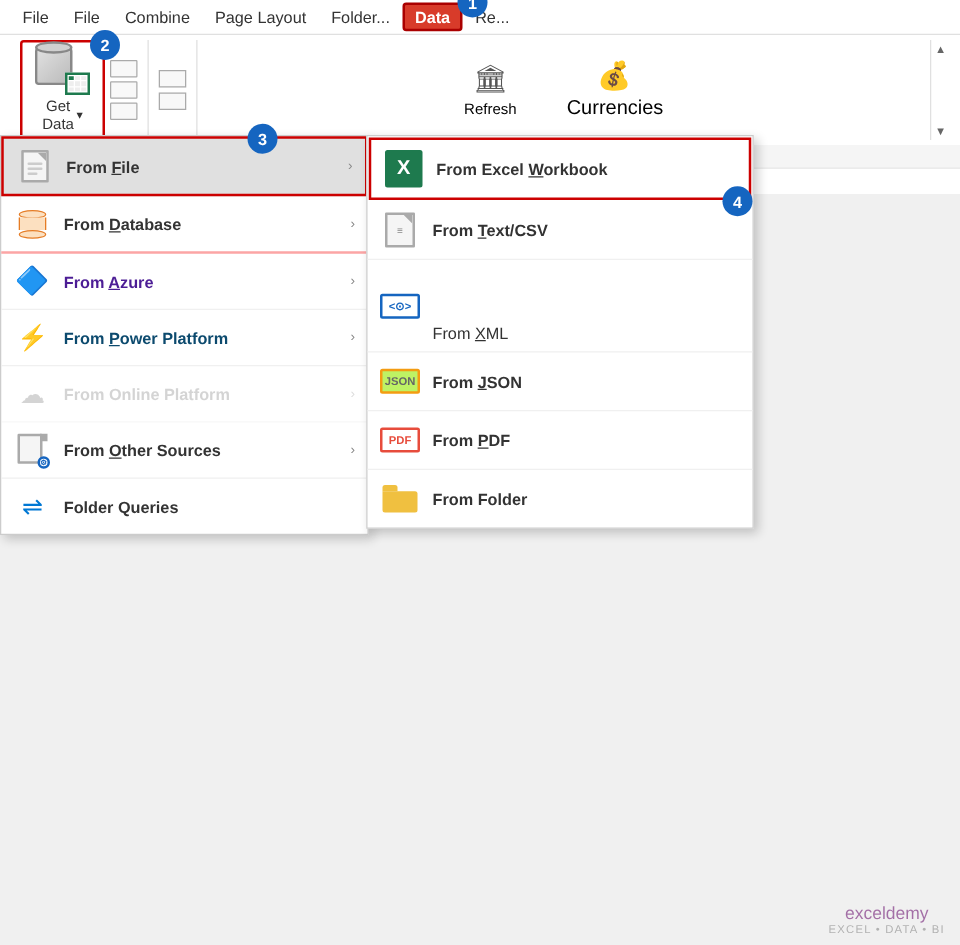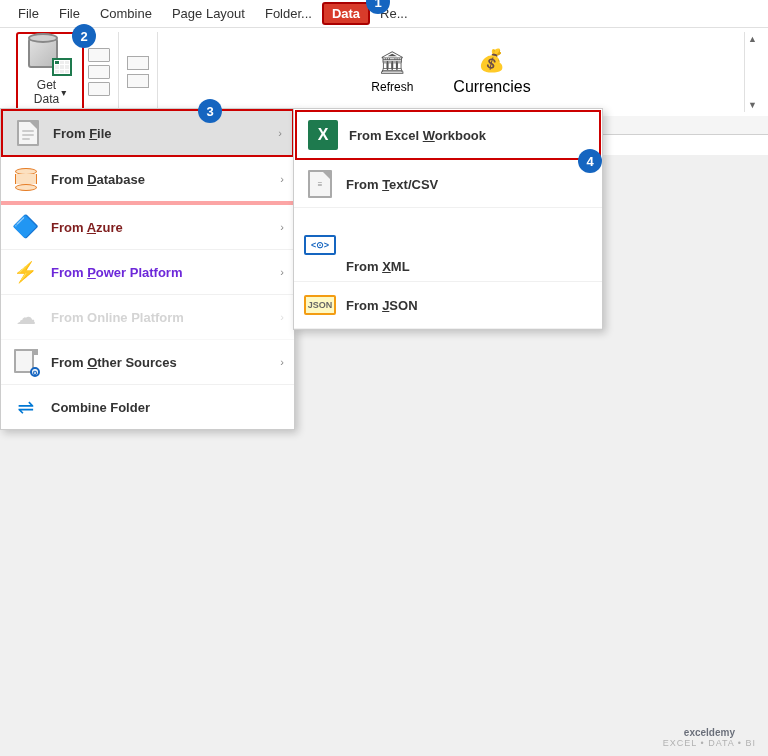--- a/index.html
+++ b/index.html
@@ -144,43 +144,43 @@
         <div style="position:absolute; top:0; right:0; width:7px; height:7px; background:#aaa; clip-path:polygon(0 0, 100% 100%, 100% 0);"></div>
         <div style="position:absolute; top:8px; left:3px; width:12px; height:2px; background:#ccc; border-radius:1px;"></div>
         <div style="position:absolute; top:12px; left:3px; width:12px; height:2px; background:#ccc; border-radius:1px;"></div>
         <div style="position:absolute; top:16px; left:3px; width:8px; height:2px; background:#ccc; border-radius:1px;"></div>
       </div>
     </div>
     <span style="font-size:13px; font-weight:700; color:#333;">From <u>F</u>ile</span>
     <span style="margin-left:auto; font-size:11px; color:#888;">›</span>
   </div>
 
-  <div style="display:flex; align-items:center; padding:7px 10px; border-bottom:4px solid #fca5a5; cursor:pointer;">
+  <div style="display:flex; align-items:center; padding:7px 10px; border-bottom:2px solid #fca5a5; cursor:pointer;">
     <div style="width:30px; height:30px; margin-right:10px; display:flex; flex-direction:column; align-items:center; justify-content:center;">
       <div style="width:22px; height:7px; border:1.5px solid #e57c25; border-radius:50%; background:#fce0c0; margin-bottom:-1px;"></div>
       <div style="width:22px; height:10px; border-left:1.5px solid #e57c25; border-right:1.5px solid #e57c25; background:#fce0c0;"></div>
       <div style="width:22px; height:7px; border:1.5px solid #e57c25; border-radius:50%; background:#fce0c0;"></div>
     </div>
     <span style="font-size:13px; font-weight:700; color:#333;">From <u>D</u>atabase</span>
     <span style="margin-left:auto; font-size:11px; color:#888;">›</span>
   </div>
 
   <div style="display:flex; align-items:center; padding:7px 10px; border-bottom:1px solid #f0f0f0; cursor:pointer;">
     <div style="width:30px; height:30px; margin-right:10px; display:flex; align-items:center; justify-content:center;">
       <span style="color:#0078d4; font-size:22px;">🔷</span>
     </div>
-    <span style="font-size:13px; font-weight:700; color:#7f1d1d;">From <u>A</u>zure</span>
+    <span style="font-size:13px; font-weight:700; color:#4c1d95;">From <u>A</u>zure</span>
     <span style="margin-left:auto; font-size:11px; color:#888;">›</span>
   </div>
 
   <div style="display:flex; align-items:center; padding:7px 10px; border-bottom:1px solid #f0f0f0; cursor:pointer;">
     <div style="width:30px; height:30px; margin-right:10px; display:flex; align-items:center; justify-content:center;">
       <span style="font-size:20px;">⚡</span>
     </div>
-    <span style="font-size:13px; font-weight:700; color:#6d28d9;">From <u>P</u>ower Platform</span>
+    <span style="font-size:13px; font-weight:700; color:#0c4a6e;">From <u>P</u>ower Platform</span>
     <span style="margin-left:auto; font-size:11px; color:#888;">›</span>
   </div>
 
   <div style="display:flex; align-items:center; padding:7px 10px; border-bottom:1px solid #f0f0f0; cursor:pointer; opacity:0.5;">
     <div style="width:30px; height:30px; margin-right:10px; display:flex; align-items:center; justify-content:center;">
       <span style="font-size:20px; color:#aaa;">☁</span>
     </div>
     <span style="font-size:13px; font-weight:700; color:#aaa;">From Online Platform</span>
     <span style="margin-left:auto; font-size:11px; color:#bbb;">›</span>
   </div>
@@ -195,21 +195,21 @@
       </div>
     </div>
     <span style="font-size:13px; font-weight:700; color:#333;">From <u>O</u>ther Sources</span>
     <span style="margin-left:auto; font-size:11px; color:#888;">›</span>
   </div>
 
   <div style="display:flex; align-items:center; padding:7px 10px; cursor:pointer;">
     <div style="width:30px; height:30px; margin-right:10px; display:flex; align-items:center; justify-content:center;">
       <span style="font-size:20px; color:#0078d4;">⇌</span>
     </div>
-    <span style="font-size:13px; font-weight:700; color:#333;">Combine Folder</span>
+    <span style="font-size:13px; font-weight:700; color:#333;">Folder Queries</span>
   </div>
 </div>
 
 <div style="position:absolute; top:108px; left:293px; width:310px; background:#fff; border:1px solid #ccc; box-shadow:3px 3px 8px rgba(0,0,0,0.2); z-index:200;">
 
   <div style="display:flex; align-items:center; padding:7px 10px; border:2px solid #c00; margin:1px; cursor:pointer; position:relative;">
     <div style="width:32px; height:32px; margin-right:10px; display:flex; align-items:center; justify-content:center;">
       <div style="width:30px; height:30px; background:#1e7a4e; border-radius:2px; display:flex; align-items:center; justify-content:center; color:#fff; font-weight:bold; font-size:16px;">X</div>
     </div>
     <span style="font-size:13px; font-weight:700; color:#333;">From Excel <u>W</u>orkbook</span>
@@ -224,29 +224,44 @@
         ≡
       </div>
     </div>
     <span style="font-size:13px; font-weight:700; color:#333;">From <u>T</u>ext/CSV</span>
   </div>
 
   <div style="display:flex; align-items:center; padding:7px 10px; border-bottom:1px solid #f0f0f0; cursor:pointer;">
     <div style="width:32px; height:32px; margin-right:10px; display:flex; align-items:center; justify-content:center;">
       <div style="width:32px; height:20px; border:2px solid #1565c0; border-radius:2px; background:#fff; display:flex; align-items:center; justify-content:center; font-size:9px; color:#1565c0; font-weight:bold;">&lt;⊙&gt;</div>
     </div>
-    <span style="font-size:13px; font-weight:700; color:#333;margin-top:44px;">From <u>X</u>ML</span>
-  </div>
-
-  <div style="display:flex; align-items:center; padding:7px 10px; border-bottom:1px solid #f0f0f0; cursor:pointer;">
-    <div style="width:32px; height:32px; margin-right:10px; display:flex; align-items:center; justify-content:center;">
-      <div style="width:36px; height:20px; border:2px solid #f39c12; border-radius:2px; background:#fef9c3; display:flex; align-items:center; justify-content:center; font-size:9px; color:#666; font-weight:bold;">JSON</div>
+    <span style="font-size:13px; font-weight:400; color:#333;margin-top:44px;">From <u>X</u>ML</span>
+  </div>
+
+  <div style="display:flex; align-items:center; padding:7px 10px; border-bottom:1px solid #f0f0f0; cursor:pointer;">
+    <div style="width:32px; height:32px; margin-right:10px; display:flex; align-items:center; justify-content:center;">
+      <div style="width:36px; height:20px; border:2px solid #f39c12; border-radius:2px; background:#bef264; display:flex; align-items:center; justify-content:center; font-size:9px; color:#666; font-weight:bold;">JSON</div>
     </div>
     <span style="font-size:13px; font-weight:700; color:#333;">From <u>J</u>SON</span>
   </div>
 
-
+  <div style="display:flex; align-items:center; padding:7px 10px; border-bottom:1px solid #f0f0f0; cursor:pointer;">
+    <div style="width:32px; height:32px; margin-right:10px; display:flex; align-items:center; justify-content:center;">
+      <div style="width:36px; height:20px; border:2px solid #e74c3c; border-radius:2px; background:#fff; display:flex; align-items:center; justify-content:center; font-size:9px; color:#e74c3c; font-weight:bold;">PDF</div>
+    </div>
+    <span style="font-size:13px; font-weight:700; color:#333;">From <u>P</u>DF</span>
+  </div>
+
+  <div style="display:flex; align-items:center; padding:7px 10px; cursor:pointer;">
+    <div style="width:32px; height:32px; margin-right:10px; display:flex; align-items:center; justify-content:center;">
+      <div style="position:relative; width:28px; height:22px;">
+        <div style="position:absolute; top:0; left:0; width:12px; height:5px; background:#f0c040; border-radius:2px 2px 0 0;"></div>
+        <div style="position:absolute; top:5px; left:0; width:28px; height:17px; background:#f0c040; border-radius:0 2px 2px 2px;"></div>
+      </div>
+    </div>
+    <span style="font-size:13px; font-weight:700; color:#333;">From Folder</span>
+  </div>
 </div>
 
 <div style="position:absolute; bottom:8px; right:12px; text-align:center; z-index:50;">
-  <div style="font-size:10px; font-weight:bold; color:#0f172a; opacity:0.6;">exceldemy</div>
+  <div style="font-size:14px; font-weight:normal; color:#701a75; opacity:0.6;">exceldemy</div>
   <div style="font-size:9px; color:#888; opacity:0.6; letter-spacing:1px;">EXCEL • DATA • BI</div>
 </div>
 
 </body></html>

